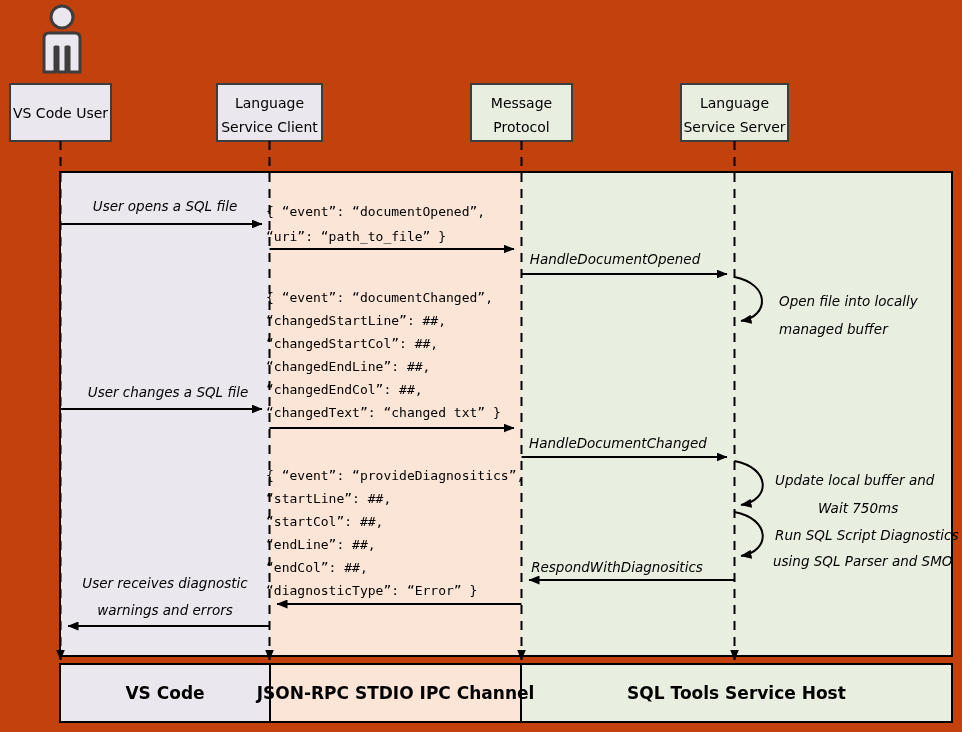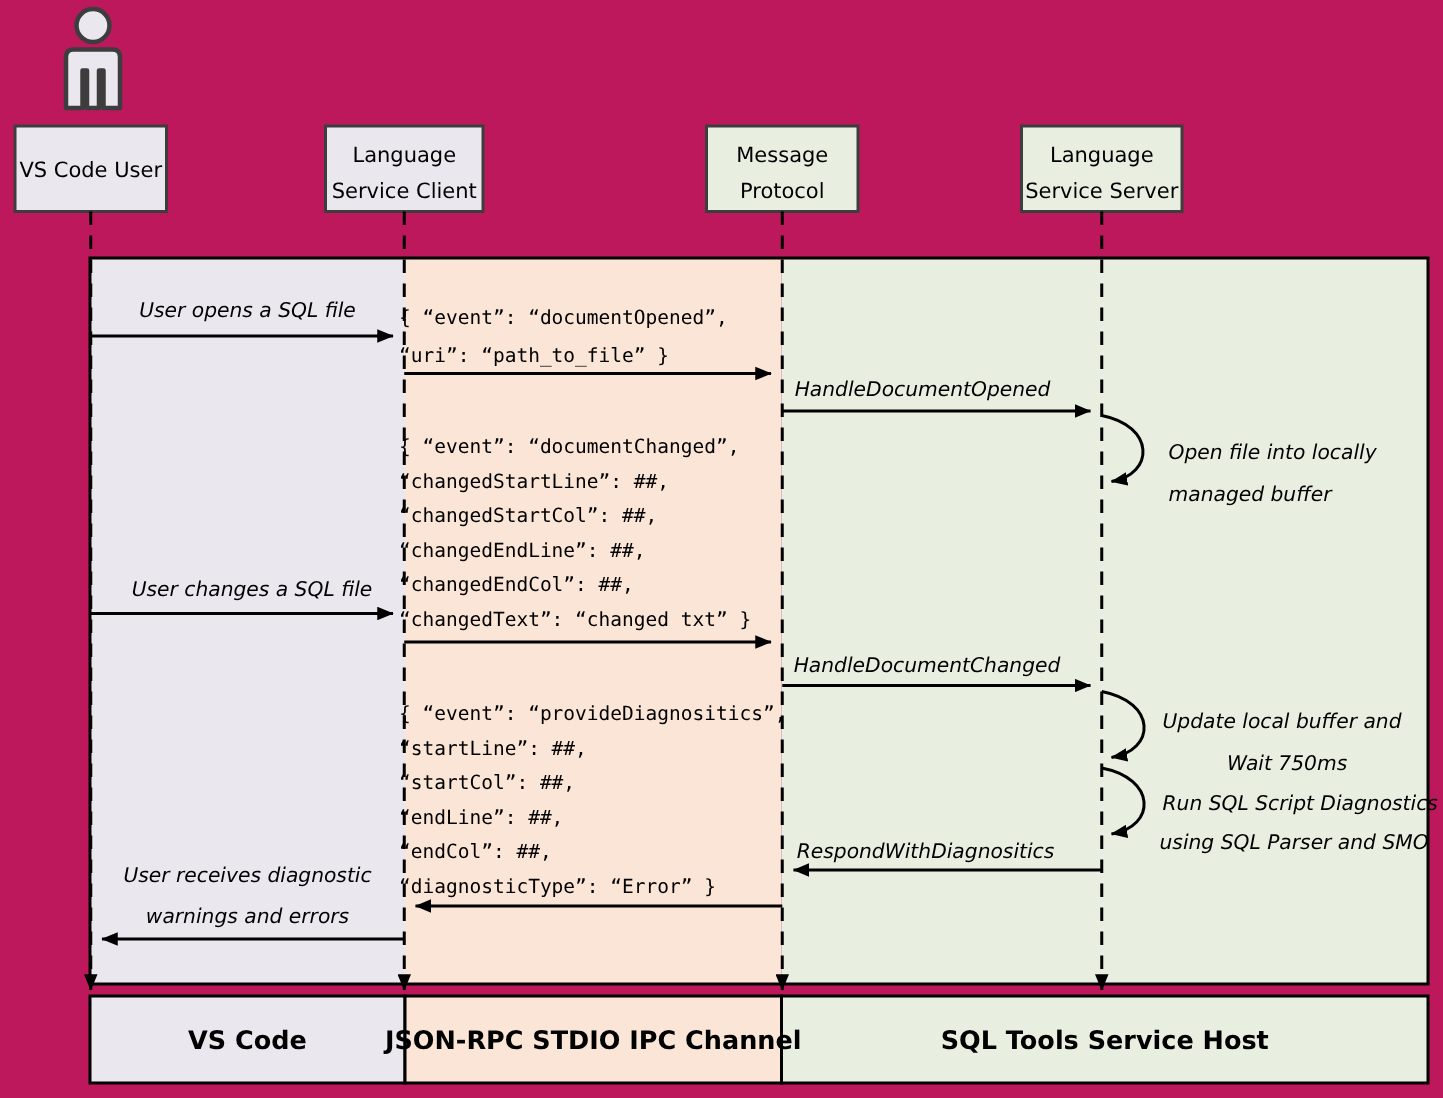--- a/index.html
+++ b/index.html
@@ -1,16 +1,16 @@
 <!DOCTYPE html>
 <html><head>
 <meta charset="utf-8">
 <style>
   html,body{margin:0;padding:0;background:#ffffff;}
-  #stage{position:relative;width:962px;height:732px;background:#be185d;overflow:hidden;}
+  #stage{position:relative;width:962px;height:732px;background:#c2410c;overflow:hidden;}
   svg{display:block;}
   .lbl-italic{font-family:"DejaVu Sans","Liberation Sans",sans-serif;font-style:italic;font-size:13.5px;fill:#000;}
   .lbl-head{font-family:"DejaVu Sans","Liberation Sans",sans-serif;font-size:14px;fill:#000;}
   .lbl-mono{font-family:"DejaVu Sans Mono","Liberation Mono",monospace;font-size:13px;fill:#000;}
   .lbl-foot{font-family:"DejaVu Sans","Liberation Sans",sans-serif;font-weight:bold;font-size:17px;fill:#000;}
   .box-fill-lav{fill:#eae7ef;stroke:#3d3d3d;stroke-width:2;}
   .box-fill-grn{fill:#e9efe0;stroke:#3d3d3d;stroke-width:2;}
   .band-lav{fill:#eae7ef;}
   .band-pch{fill:#fbe5d6;}
   .band-grn{fill:#e9efe0;}

